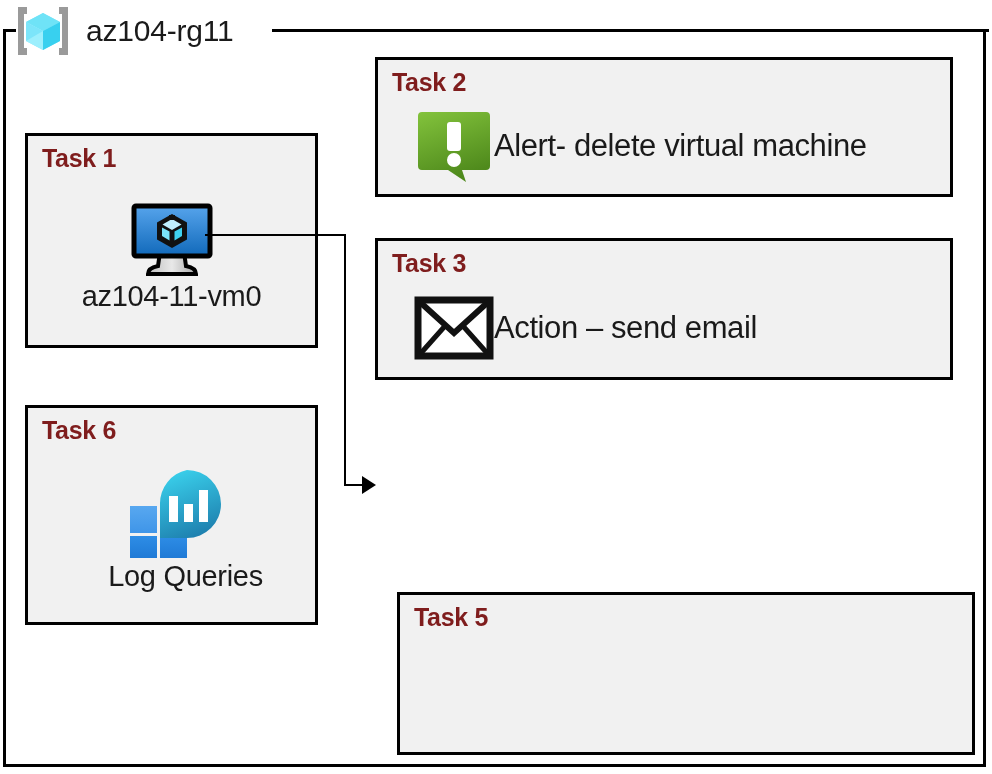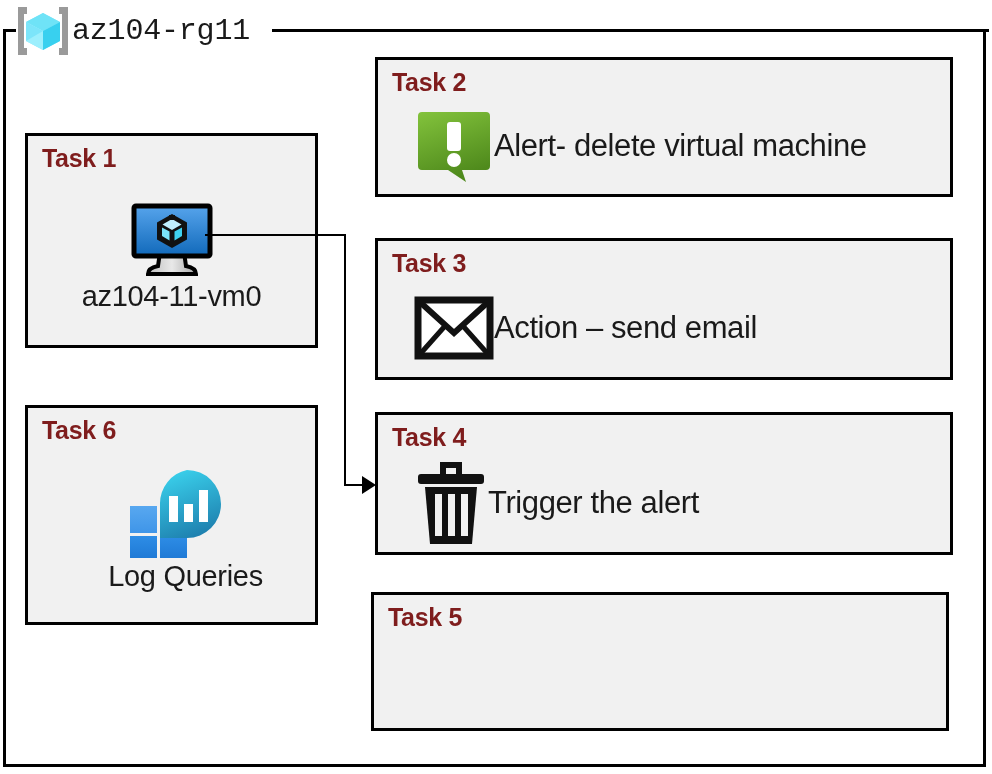--- a/index.html
+++ b/index.html
@@ -58,25 +58,25 @@
     display: flex;
     align-items: center;
   }
   .rg-icon {
     width: 58px;
     height: 54px;
     position: relative;
     flex: 0 0 auto;
   }
   .rg-title {
+    margin-left: 14px;
     font-size: 30px;
     color: #1a1a1a;
     letter-spacing: -0.2px;
     white-space: nowrap;
-    font-family: Liberation Mono, monospace;
   }
 
   
   .card {
     position: absolute;
     box-sizing: border-box;
     background: #f1f1f1;
     border: 3px solid #000000;
   }
   .card-title {
@@ -112,21 +112,21 @@
   #card-task1 .card-label { top: 144px; }
 
   #card-task6 { left: 25px;  top: 405px; width: 293px; height: 220px; }
   #card-task6 .card-icon  { top: 58px; }
   #card-task6 .card-label { top: 152px; padding-left: 28px; }
 
   
   #card-task2 { left: 375px; top: 57px;  width: 578px; height: 140px; }
   #card-task3 { left: 375px; top: 238px; width: 578px; height: 142px; }
   #card-task4 { left: 375px; top: 412px; width: 578px; height: 143px; }
-  #card-task5 { left: 371px; top: 592px; width: 578px; height: 139px; padding-left: 44px; }
+  #card-task5 { left: 397px; top: 592px; width: 578px; height: 163px; padding-left: 44px; }
 
   .card-right .card-row {
     position: absolute;
     left: 36px;
     top: 42px;
     right: 10px;
     bottom: 4px;
     display: flex;
     align-items: center;
   }
@@ -281,40 +281,20 @@
         <svg width="80" height="64" viewBox="0 0 80 64" xmlns="http://www.w3.org/2000/svg">
           <rect x="4" y="4" width="72" height="56" fill="#ffffff" stroke="#111111" stroke-width="7"></rect>
           <path d="M7 7 L40 37 L73 7" fill="none" stroke="#111111" stroke-width="6"></path>
           <path d="M7 57 L31 30 M73 57 L49 30" fill="none" stroke="#111111" stroke-width="5"></path>
         </svg>
       </div>
       <div class="card-label">Action – send email</div>
     </div>
   </div>
 
-  <div class="card card-right" id="card-task4">
-    <div class="card-title">Task 4</div>
-    <div class="card-row">
-      <div class="card-icon">
-        <svg width="74" height="90" viewBox="0 0 74 90" xmlns="http://www.w3.org/2000/svg">
-
-          <path d="M26 4 L48 4 L48 16 L42 16 L42 10 L32 10 L32 16 L26 16 Z" fill="#111111"></path>
-
-          <rect x="4" y="16" width="66" height="10" rx="3" fill="#111111"></rect>
-
-          <path d="M11 29 L63 29 L58 86 L16 86 Z" fill="#111111"></path>
-
-          <rect x="21" y="36" width="7" height="42" fill="#f1f1f1"></rect>
-          <rect x="34" y="36" width="7" height="42" fill="#f1f1f1"></rect>
-          <rect x="47" y="36" width="7" height="42" fill="#f1f1f1"></rect>
-        </svg>
-      </div>
-      <div class="card-label">Trigger the alert</div>
-    </div>
-  </div>
 
   <div class="card card-right" id="card-task5">
     <div class="card-title">Task 5</div>
   </div>
 
   <div class="conn" id="conn-h1"></div>
   <div class="conn" id="conn-v1"></div>
   <div class="conn" id="conn-h2"></div>
   <div id="conn-arrow"></div>
 

